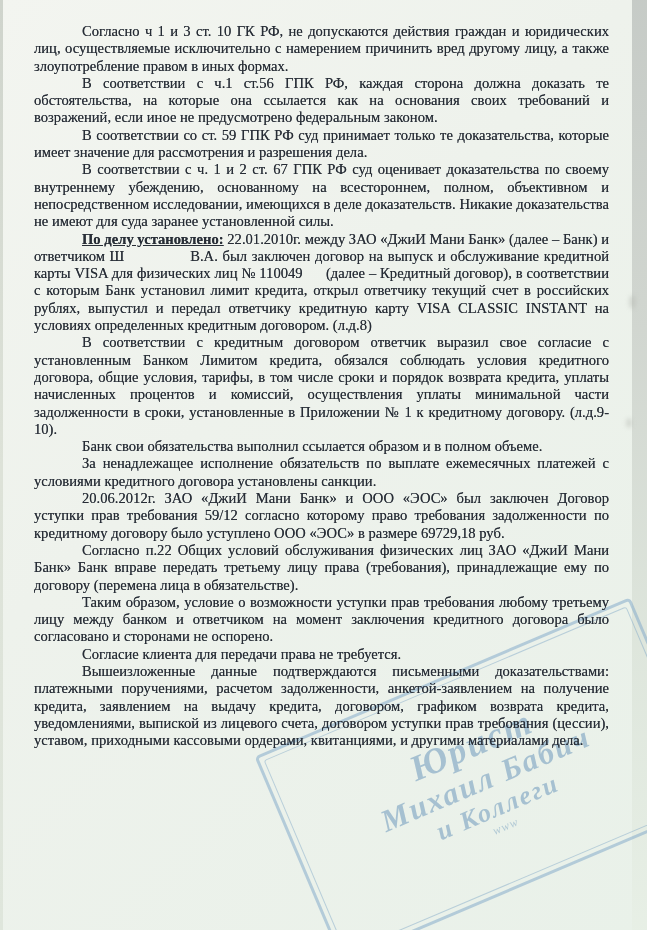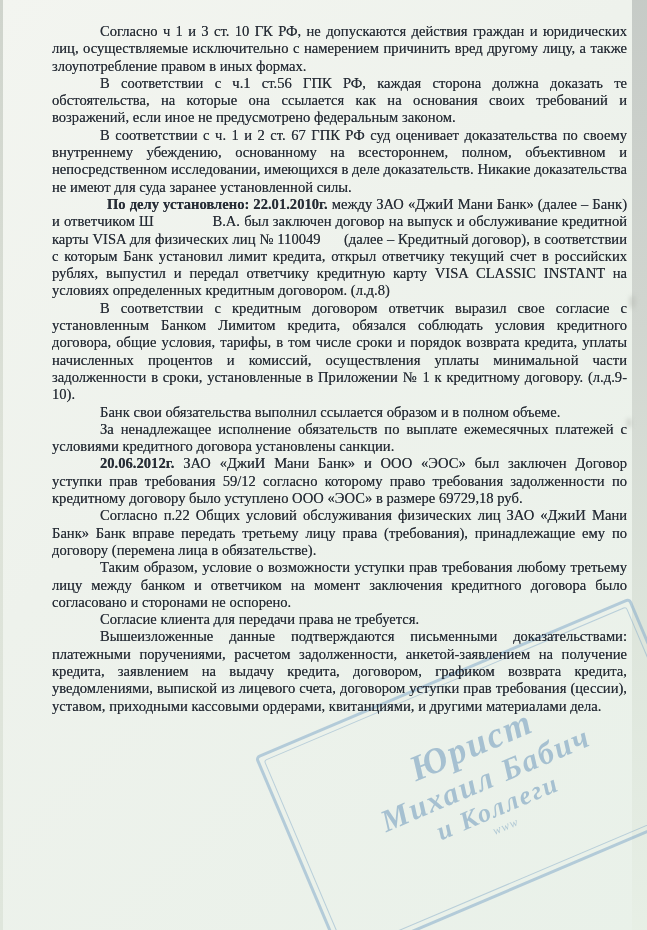--- a/index.html
+++ b/index.html
@@ -16,28 +16,28 @@
     position:absolute;left:0;top:0;width:3px;height:100%;
     background:linear-gradient(#cfd4cc,#dde2d8 50%,#dfe6dc);
   }
   .scan-edge-right{
     position:absolute;right:0;top:0;width:15px;height:100%;
     background:linear-gradient(#bfc4c0,#ccd1cb 35%,#dce4da 70%,#e7efe5);
     opacity:.85;
   }
   .smudge{position:absolute;background:#b9bdb6;border-radius:50%;filter:blur(2px);opacity:.5;}
   .text-col{
-    position:absolute;left:52px;top:23px;width:575px;z-index:2;
+    position:absolute;left:34px;top:23px;width:575px;z-index:2;
     font-size:14.6px;line-height:17.3px;color:#272d36;
     text-align:justify;
     text-shadow:0 0 .45px rgba(35,42,52,.75);
   }
   .text-col p{margin:0;text-indent:48px;}
-  .lead{font-weight:bold;margin-left:7px;}
-  .b{font-weight:bold;}
+  .lead{font-weight:bold;text-decoration:underline;}
+  .b{font-weight:normal;}
   
   .stamp{
     position:absolute;left:282px;top:668px;width:402px;height:218px;z-index:1;
     transform:rotate(-23deg);transform-origin:center;
     border:3px solid rgba(133,172,202,.55);border-radius:5px;
     display:flex;align-items:center;justify-content:center;
   }
   .stamp-inner{
     position:absolute;left:4px;top:4px;right:4px;bottom:4px;
     border:1.5px solid rgba(133,172,202,.5);border-radius:3px;
@@ -65,20 +65,21 @@
       <div class="stamp-l1">Юрист</div>
       <div class="stamp-l2">Михаил Бабич</div>
       <div class="stamp-l3">и Коллеги</div>
       <div class="stamp-l4">www</div>
     </div>
   </div>
 
   <div class="text-col">
     <p>Согласно ч 1 и 3 ст. 10 ГК РФ, не допускаются действия граждан и юридических лиц, осуществляемые исключительно с намерением причинить вред другому лицу, а также злоупотребление правом в иных формах.</p>
     <p>В соответствии с ч.1 ст.56 ГПК РФ, каждая сторона должна доказать те обстоятельства, на которые она ссылается как на основания своих требований и возражений, если иное не предусмотрено федеральным законом.</p>
+    <p>В соответствии со ст. 59 ГПК РФ суд принимает только те доказательства, которые имеет значение для рассмотрения и разрешения дела.</p>
     <p>В соответствии с ч. 1 и 2 ст. 67 ГПК РФ суд оценивает доказательства по своему внутреннему убеждению, основанному на всестороннем, полном, объективном и непосредственном исследовании, имеющихся в деле доказательств. Никакие доказательства не имеют для суда заранее установленной силы.</p>
     <p><span class="lead">По делу установлено:</span><span class="b"> 22.01.2010г.</span><span> между ЗАО «ДжиИ Мани Банк» (далее – Банк) и ответчиком Ш&nbsp;&nbsp;&nbsp;&nbsp;&nbsp;&nbsp;&nbsp;&nbsp;&nbsp;&nbsp;&nbsp;&nbsp;&nbsp; В.А. был заключен договор на выпуск и обслуживание кредитной карты VISA для физических лиц № 110049&nbsp;&nbsp;&nbsp;&nbsp;&nbsp; (далее – Кредитный договор), в соответствии с которым Банк установил лимит кредита, открыл ответчику текущий счет в российских рублях, выпустил и передал ответчику кредитную карту VISA CLASSIC INSTANT на условиях определенных кредитным договором. (л.д.8)</span></p>
     <p>В соответствии с кредитным договором ответчик выразил свое согласие с установленным Банком Лимитом кредита, обязался соблюдать условия кредитного договора, общие условия, тарифы, в том числе сроки и порядок возврата кредита, уплаты начисленных процентов и комиссий, осуществления уплаты минимальной части задолженности в сроки, установленные в Приложении № 1 к кредитному договору. (л.д.9-10).</p>
     <p>Банк свои обязательства выполнил ссылается образом и в полном объеме.</p>
     <p>За ненадлежащее исполнение обязательств по выплате ежемесячных платежей с условиями кредитного договора установлены санкции.</p>
     <p><span class="b">20.06.2012г.</span><span> ЗАО «ДжиИ Мани Банк» и ООО «ЭОС» был заключен Договор уступки прав требования 59/12 согласно которому право требования задолженности по кредитному договору было уступлено ООО «ЭОС» в размере 69729,18 руб.</span></p>
     <p>Согласно п.22 Общих условий обслуживания физических лиц ЗАО «ДжиИ Мани Банк» Банк вправе передать третьему лицу права (требования), принадлежащие ему по договору (перемена лица в обязательстве).</p>
     <p>Таким образом, условие о возможности уступки прав требования любому третьему лицу между банком и ответчиком на момент заключения кредитного договора было согласовано и сторонами не оспорено.</p>
     <p>Согласие клиента для передачи права не требуется.</p>
     <p>Вышеизложенные данные подтверждаются письменными доказательствами: платежными поручениями, расчетом задолженности, анкетой-заявлением на получение кредита, заявлением на выдачу кредита, договором, графиком возврата кредита, уведомлениями, выпиской из лицевого счета, договором уступки прав требования (цессии), уставом, приходными кассовыми ордерами, квитанциями, и другими материалами дела.</p>

